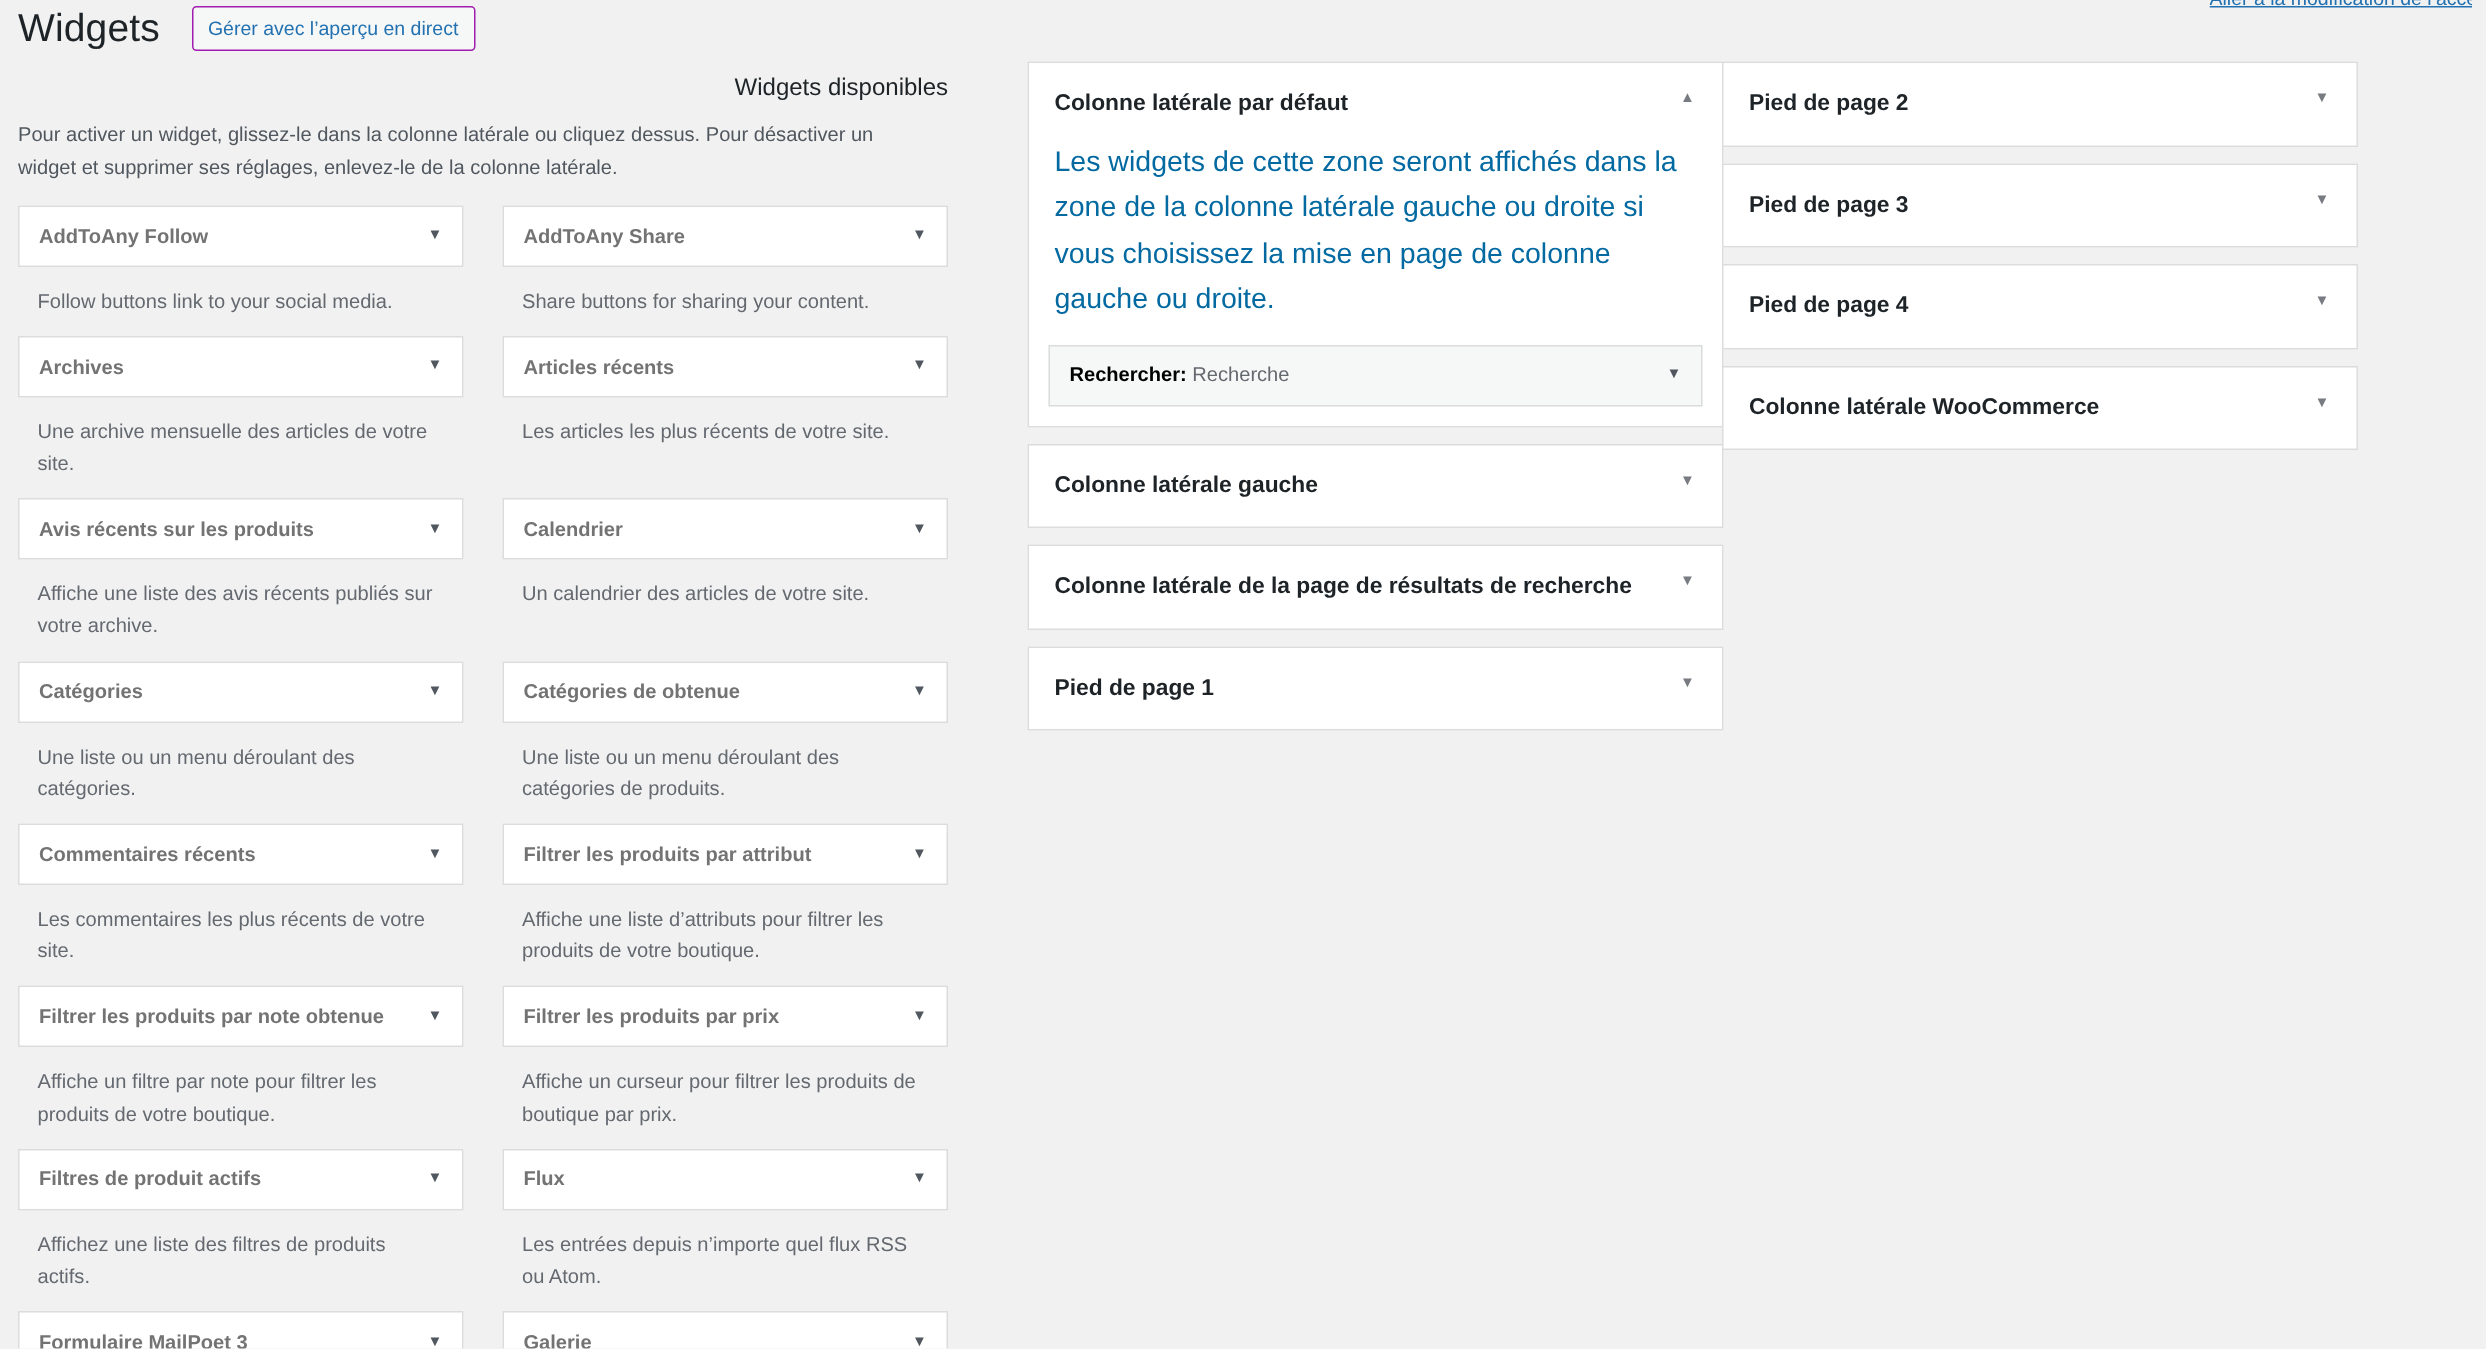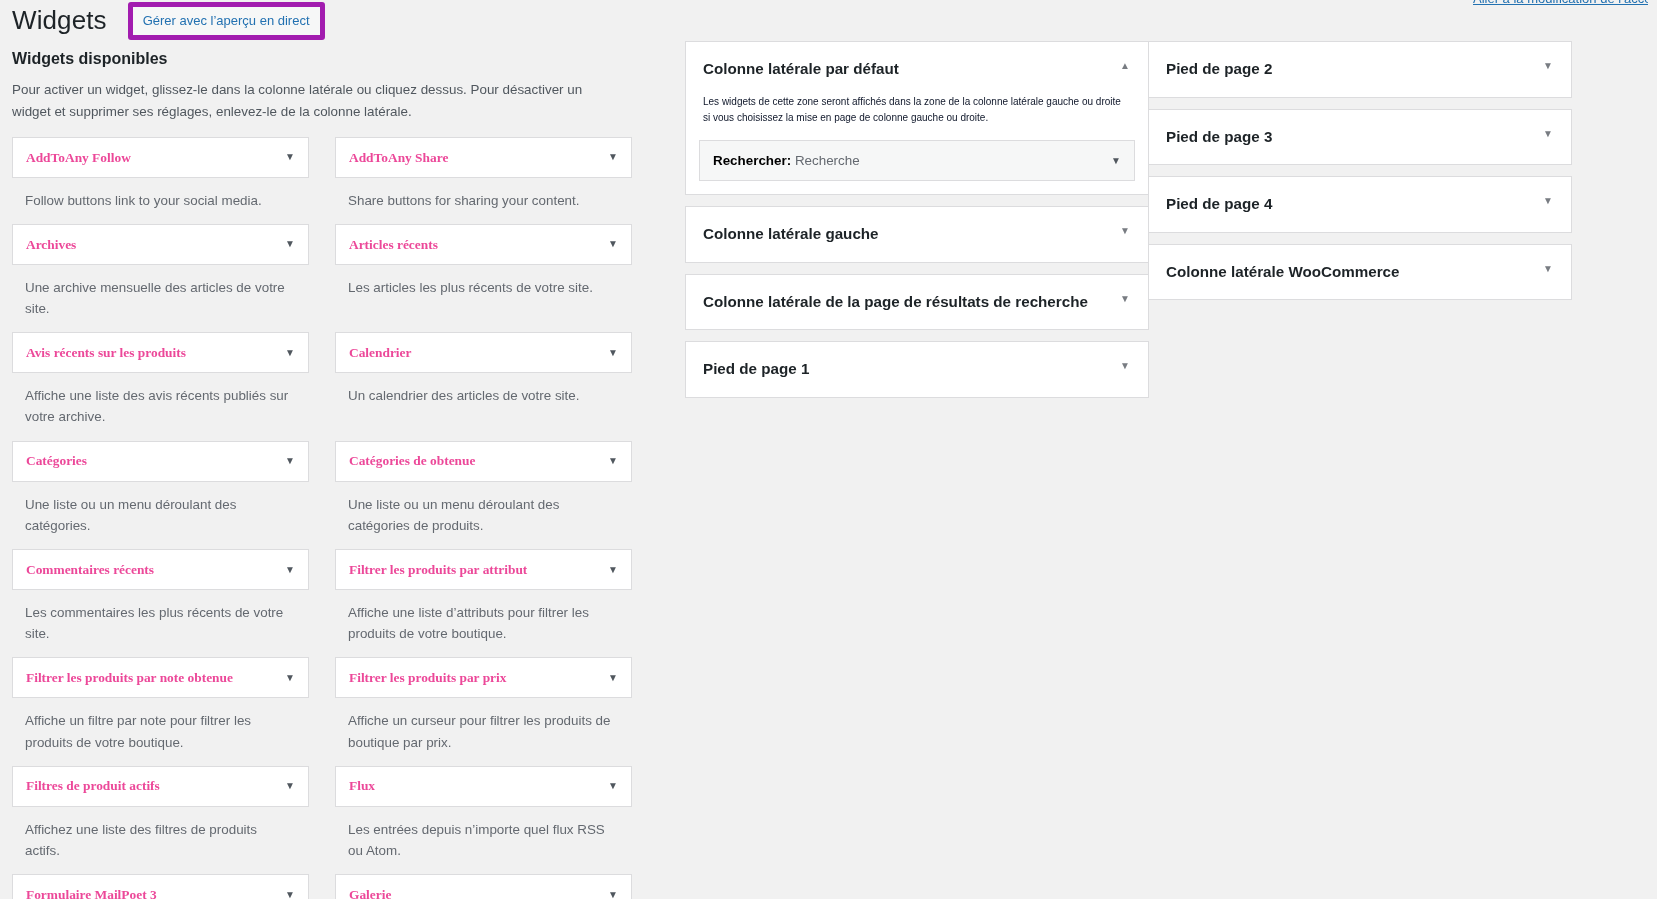--- a/index.html
+++ b/index.html
@@ -31,55 +31,55 @@
   .page-title {
     font-size: 26px; font-weight: 400; line-height: 1.3;
     color: #1d2327; letter-spacing: .1px;
   }
   .live-preview-btn {
     display: inline-block;
     font-size: 13px; line-height: 2.15;
     padding: 0 10px;
     color: #2271b1;
     background: #f6f7f7;
-    border: 5px solid #a21caf;
+    border: 1px solid #a21caf;
     border-radius: 3px;
     cursor: pointer; white-space: nowrap;
   }
 
   
   .available-col {
     position: absolute; left: 12px; top: 48px;
     width: 620px;
   }
   .section-title {
-    font-size: 16px; font-weight: 700; color: #1d2327;
-    line-height: 1.4; margin-bottom: 9px;
+    font-size: 16px; font-weight: 400; color: #1d2327;
+    line-height: 1.4; margin-bottom: 9px; text-align: right;
   }
   .section-desc {
     font-size: 13.4px; color: #50575e; line-height: 1.62;
     max-width: 586px; margin-bottom: 14px;
   }
   .widget-grid {
     display: grid; grid-template-columns: 297px 297px;
     column-gap: 26px;
   }
   .widget-cell { margin-bottom: 0; }
   .widget-card {
     background: #fff;
     border: 1px solid #dcdcde;
     height: 41px;
     display: flex; align-items: center;
     padding: 0 10px 0 13px;
     cursor: move;
   }
   .widget-card .wname {
-    font-size: 13.4px; font-weight: 700; color: #ec4899;
+    font-size: 13.4px; font-weight: 700; color: #737373;
     line-height: 1.3; flex: 1;
-    white-space: nowrap; overflow: hidden; text-overflow: clip; font-family: Liberation Serif, serif;
+    white-space: nowrap; overflow: hidden; text-overflow: clip;
   }
   .chev {
     font-size: 10px; color: #50575e; line-height: 1;
     width: 16px; text-align: center; flex-shrink: 0;
   }
   .widget-desc {
     font-size: 13.4px; color: #646970; line-height: 1.58;
     padding: 12px 14px 13px 13px;
   }
 
@@ -103,21 +103,21 @@
   .sb-title {
     font-size: 15.2px; font-weight: 700; color: #1d2327;
     line-height: 1.35; flex: 1;
     white-space: nowrap; overflow: hidden;
   }
   .sb-chev {
     font-size: 10px; color: #787c82; line-height: 1.4;
     width: 18px; text-align: center; flex-shrink: 0;
   }
   .sb-desc {
-    font-size: 10px; color: #0f172a; line-height: 1.6;
+    font-size: 19px; color: #0369a1; line-height: 1.6;
     padding: 6px 20px 14px 17px;
   }
   .sb-body { padding: 0 13px 13px 13px; }
   .sb-widget {
     background: #f6f7f7;
     border: 1px solid #dcdcde;
     height: 41px;
     display: flex; align-items: center;
     padding: 0 10px 0 13px;
     cursor: move;

